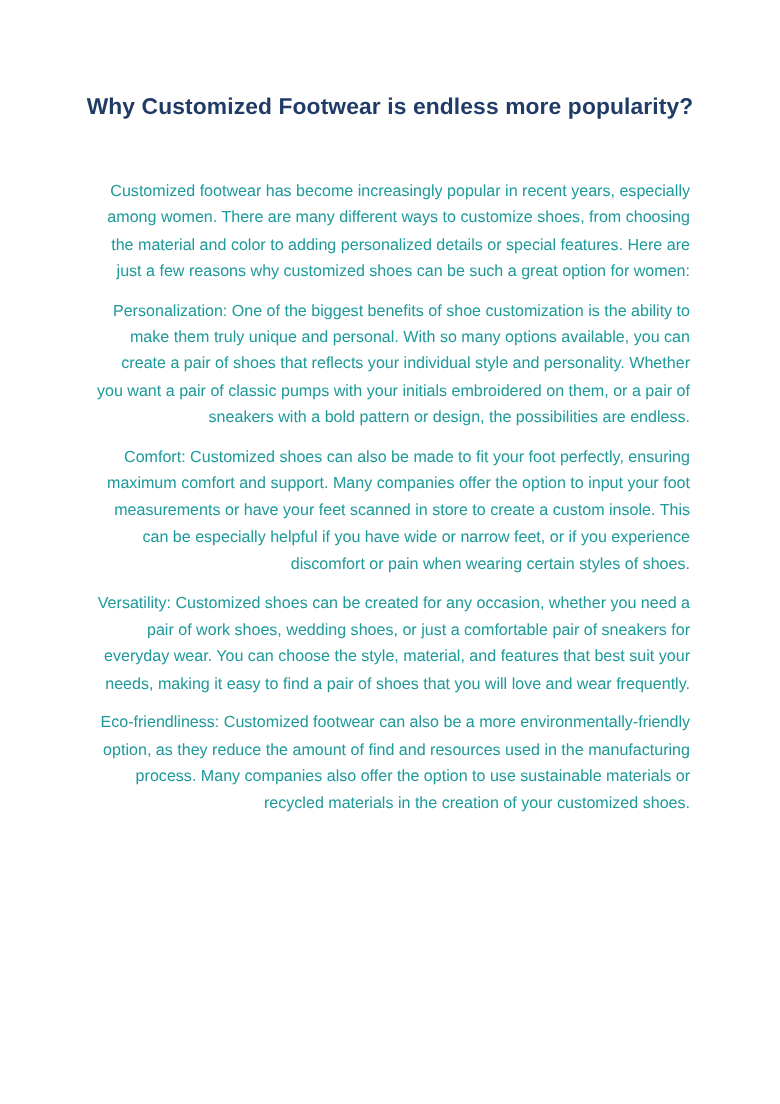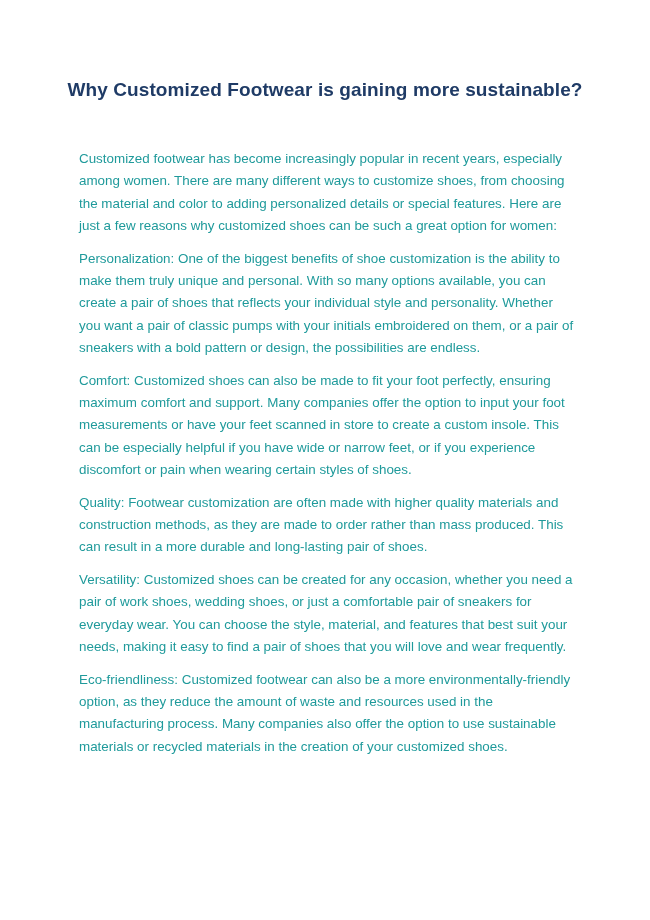--- a/index.html
+++ b/index.html
@@ -38,47 +38,45 @@
       left: 79px;
       top: 148px;
       width: 496px;
       font-family: "Liberation Sans", sans-serif;
       font-size: 13.4px;
       line-height: 22.3px;
       color: #1f9a9b;
     }
     .para {
       margin: 0 0 10.5px 0;
+      text-align: right;
     }
     .label {
       font-weight: normal;
     }
   </style>
 </head>
 <body>
 
 <div class="page">
-  <h1 class="title">Why Customized Footwear is gaining more sustainable?</h1>
+  <h1 class="title">Why Customized Footwear is endless more popularity?</h1>
 
   <div class="body-text">
     <p class="para">Customized footwear has become increasingly popular in recent years, especially among women. There are many different ways to customize shoes, from choosing the material and color to adding personalized details or special features. Here are just a few reasons why customized shoes can be such a great option for women:</p>
 
     <p class="para">
       <span class="label">Personalization:</span><span> One of the biggest benefits of shoe customization is the ability to make them truly unique and personal. With so many options available, you can create a pair of shoes that reflects your individual style and personality. Whether you want a pair of classic pumps with your initials embroidered on them, or a pair of sneakers with a bold pattern or design, the possibilities are endless.</span>
     </p>
 
     <p class="para">
       <span class="label">Comfort:</span><span> Customized shoes can also be made to fit your foot perfectly, ensuring maximum comfort and support. Many companies offer the option to input your foot measurements or have your feet scanned in store to create a custom insole. This can be especially helpful if you have wide or narrow feet, or if you experience discomfort or pain when wearing certain styles of shoes.</span>
     </p>
 
-    <p class="para">
-      <span class="label">Quality:</span><span> Footwear customization are often made with higher quality materials and construction methods, as they are made to order rather than mass produced. This can result in a more durable and long-lasting pair of shoes.</span>
-    </p>
 
     <p class="para">
       <span class="label">Versatility:</span><span> Customized shoes can be created for any occasion, whether you need a pair of work shoes, wedding shoes, or just a comfortable pair of sneakers for everyday wear. You can choose the style, material, and features that best suit your needs, making it easy to find a pair of shoes that you will love and wear frequently.</span>
     </p>
 
     <p class="para">
-      <span class="label">Eco-friendliness:</span><span> Customized footwear can also be a more environmentally-friendly option, as they reduce the amount of waste and resources used in the manufacturing process. Many companies also offer the option to use sustainable materials or recycled materials in the creation of your customized shoes.</span>
+      <span class="label">Eco-friendliness:</span><span> Customized footwear can also be a more environmentally-friendly option, as they reduce the amount of find and resources used in the manufacturing process. Many companies also offer the option to use sustainable materials or recycled materials in the creation of your customized shoes.</span>
     </p>
   </div>
 </div>
 
 </body></html>

